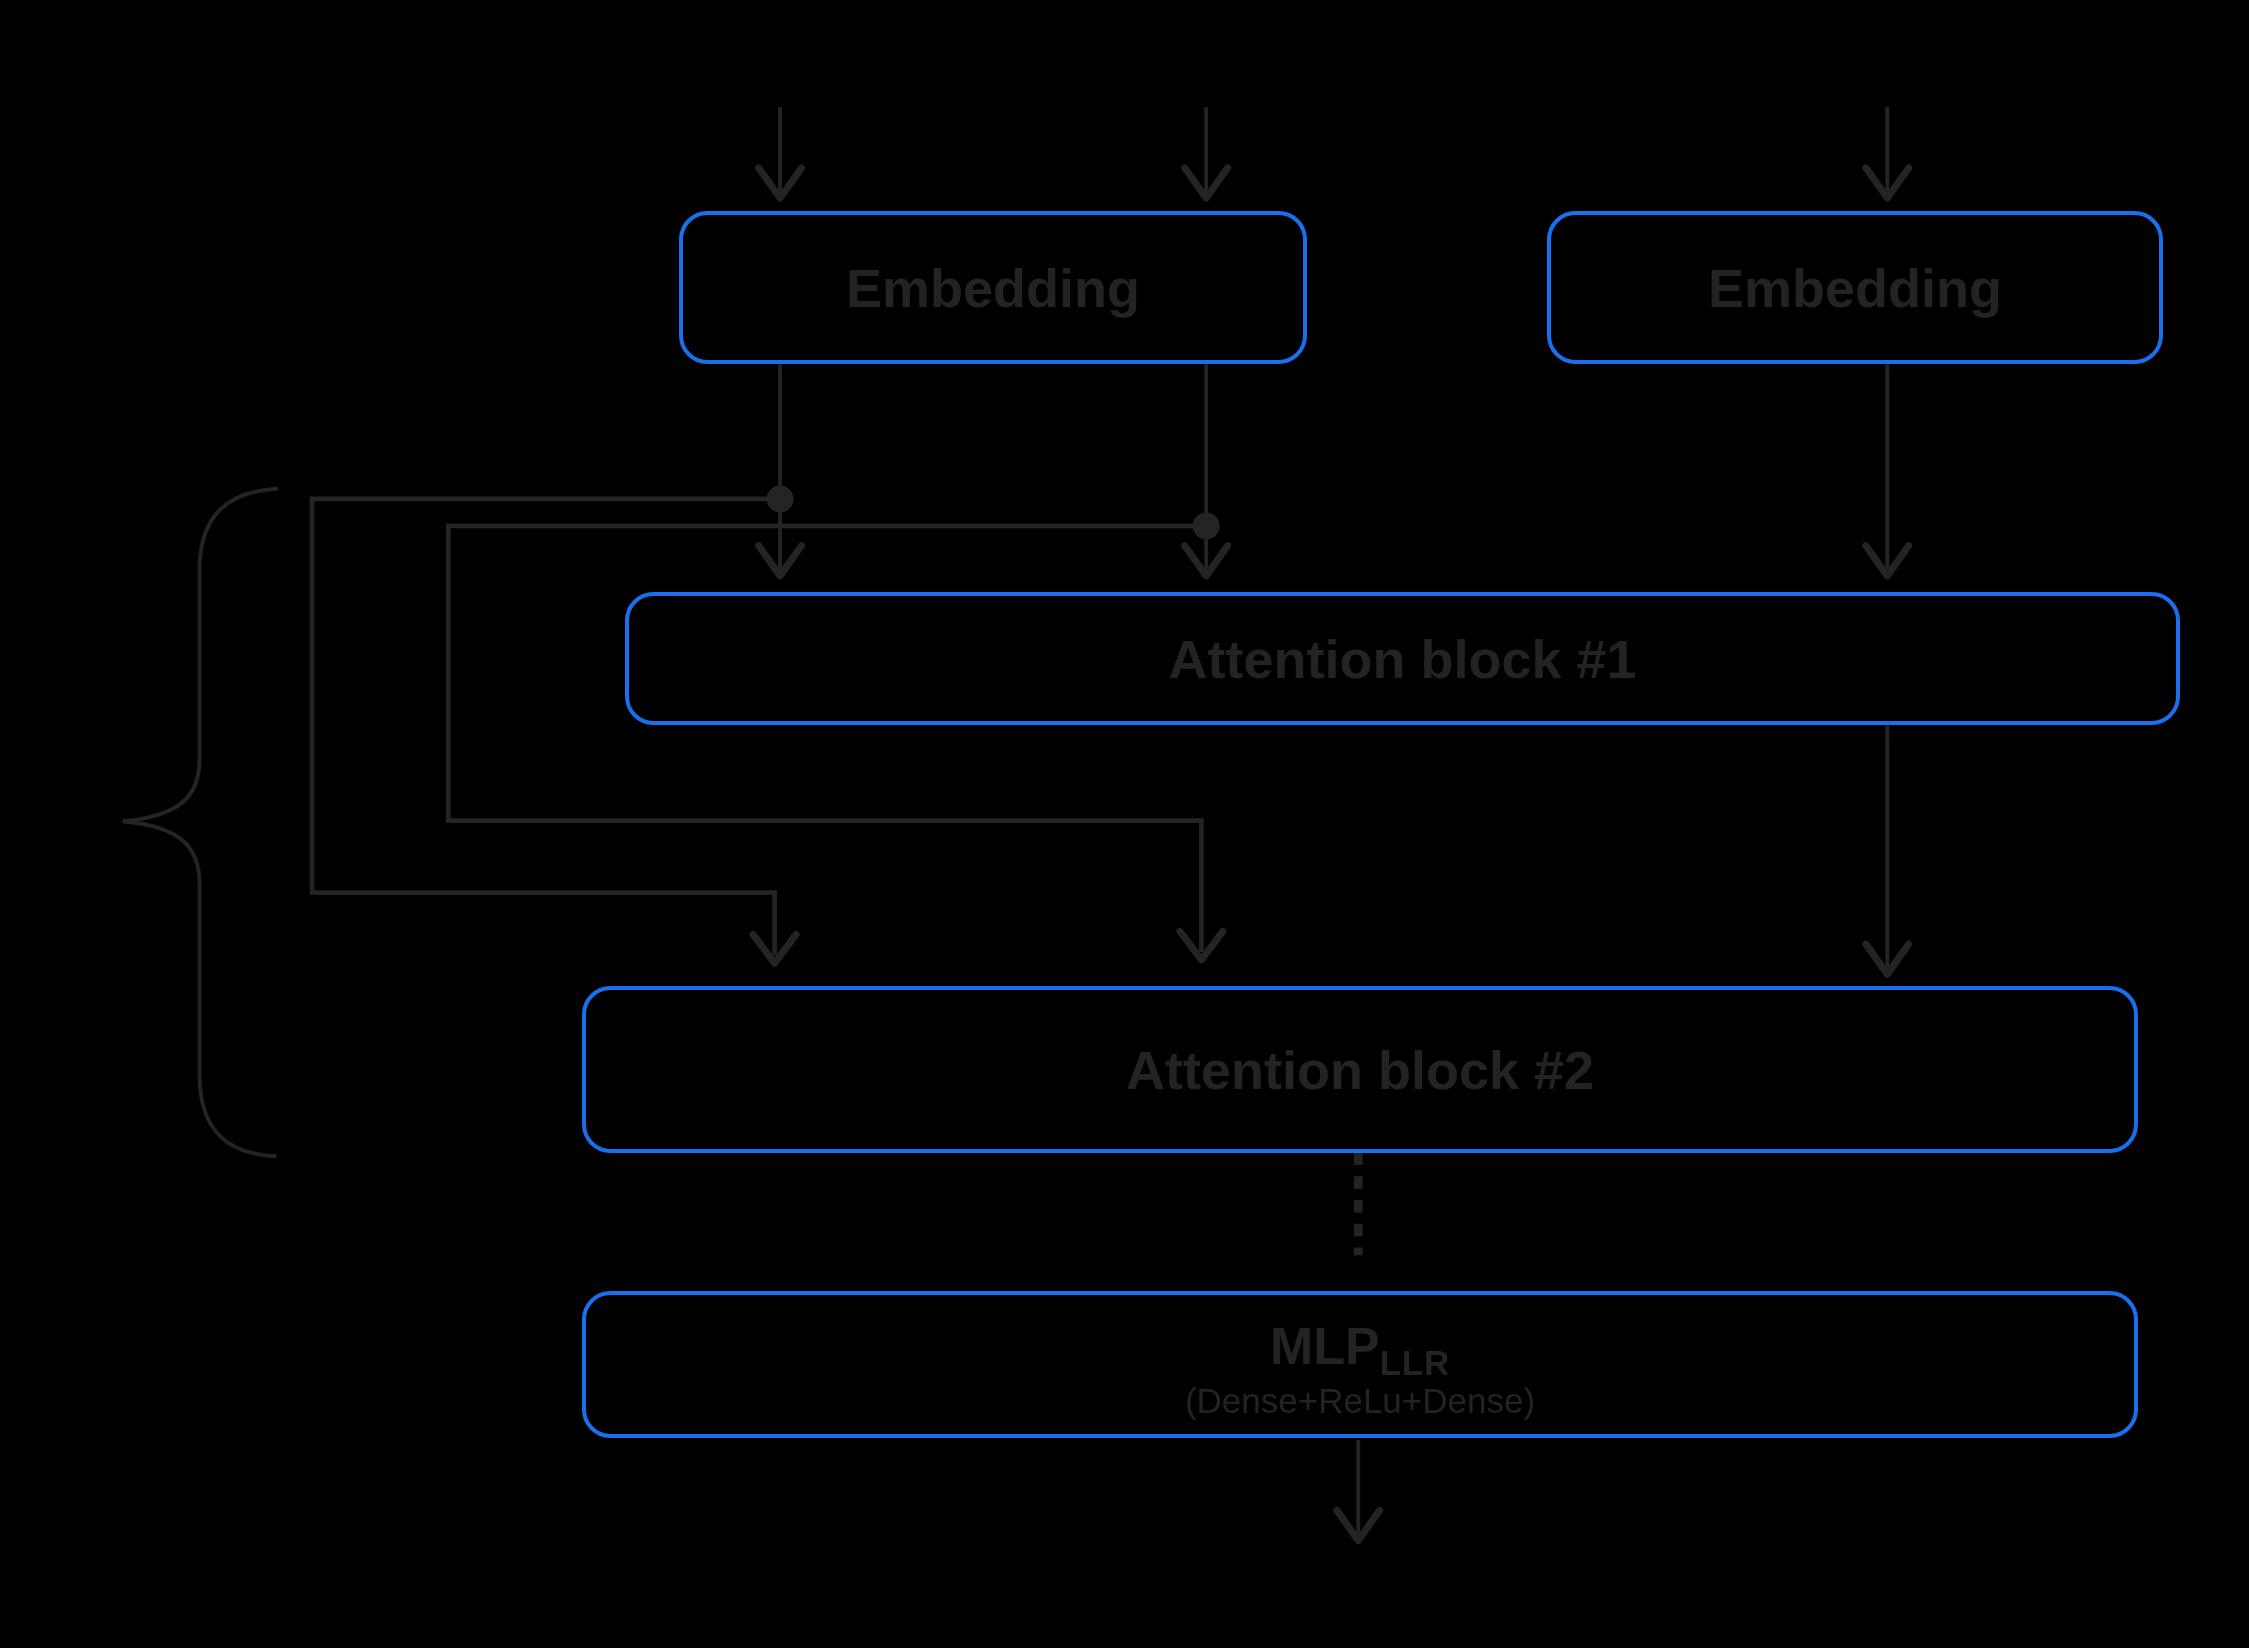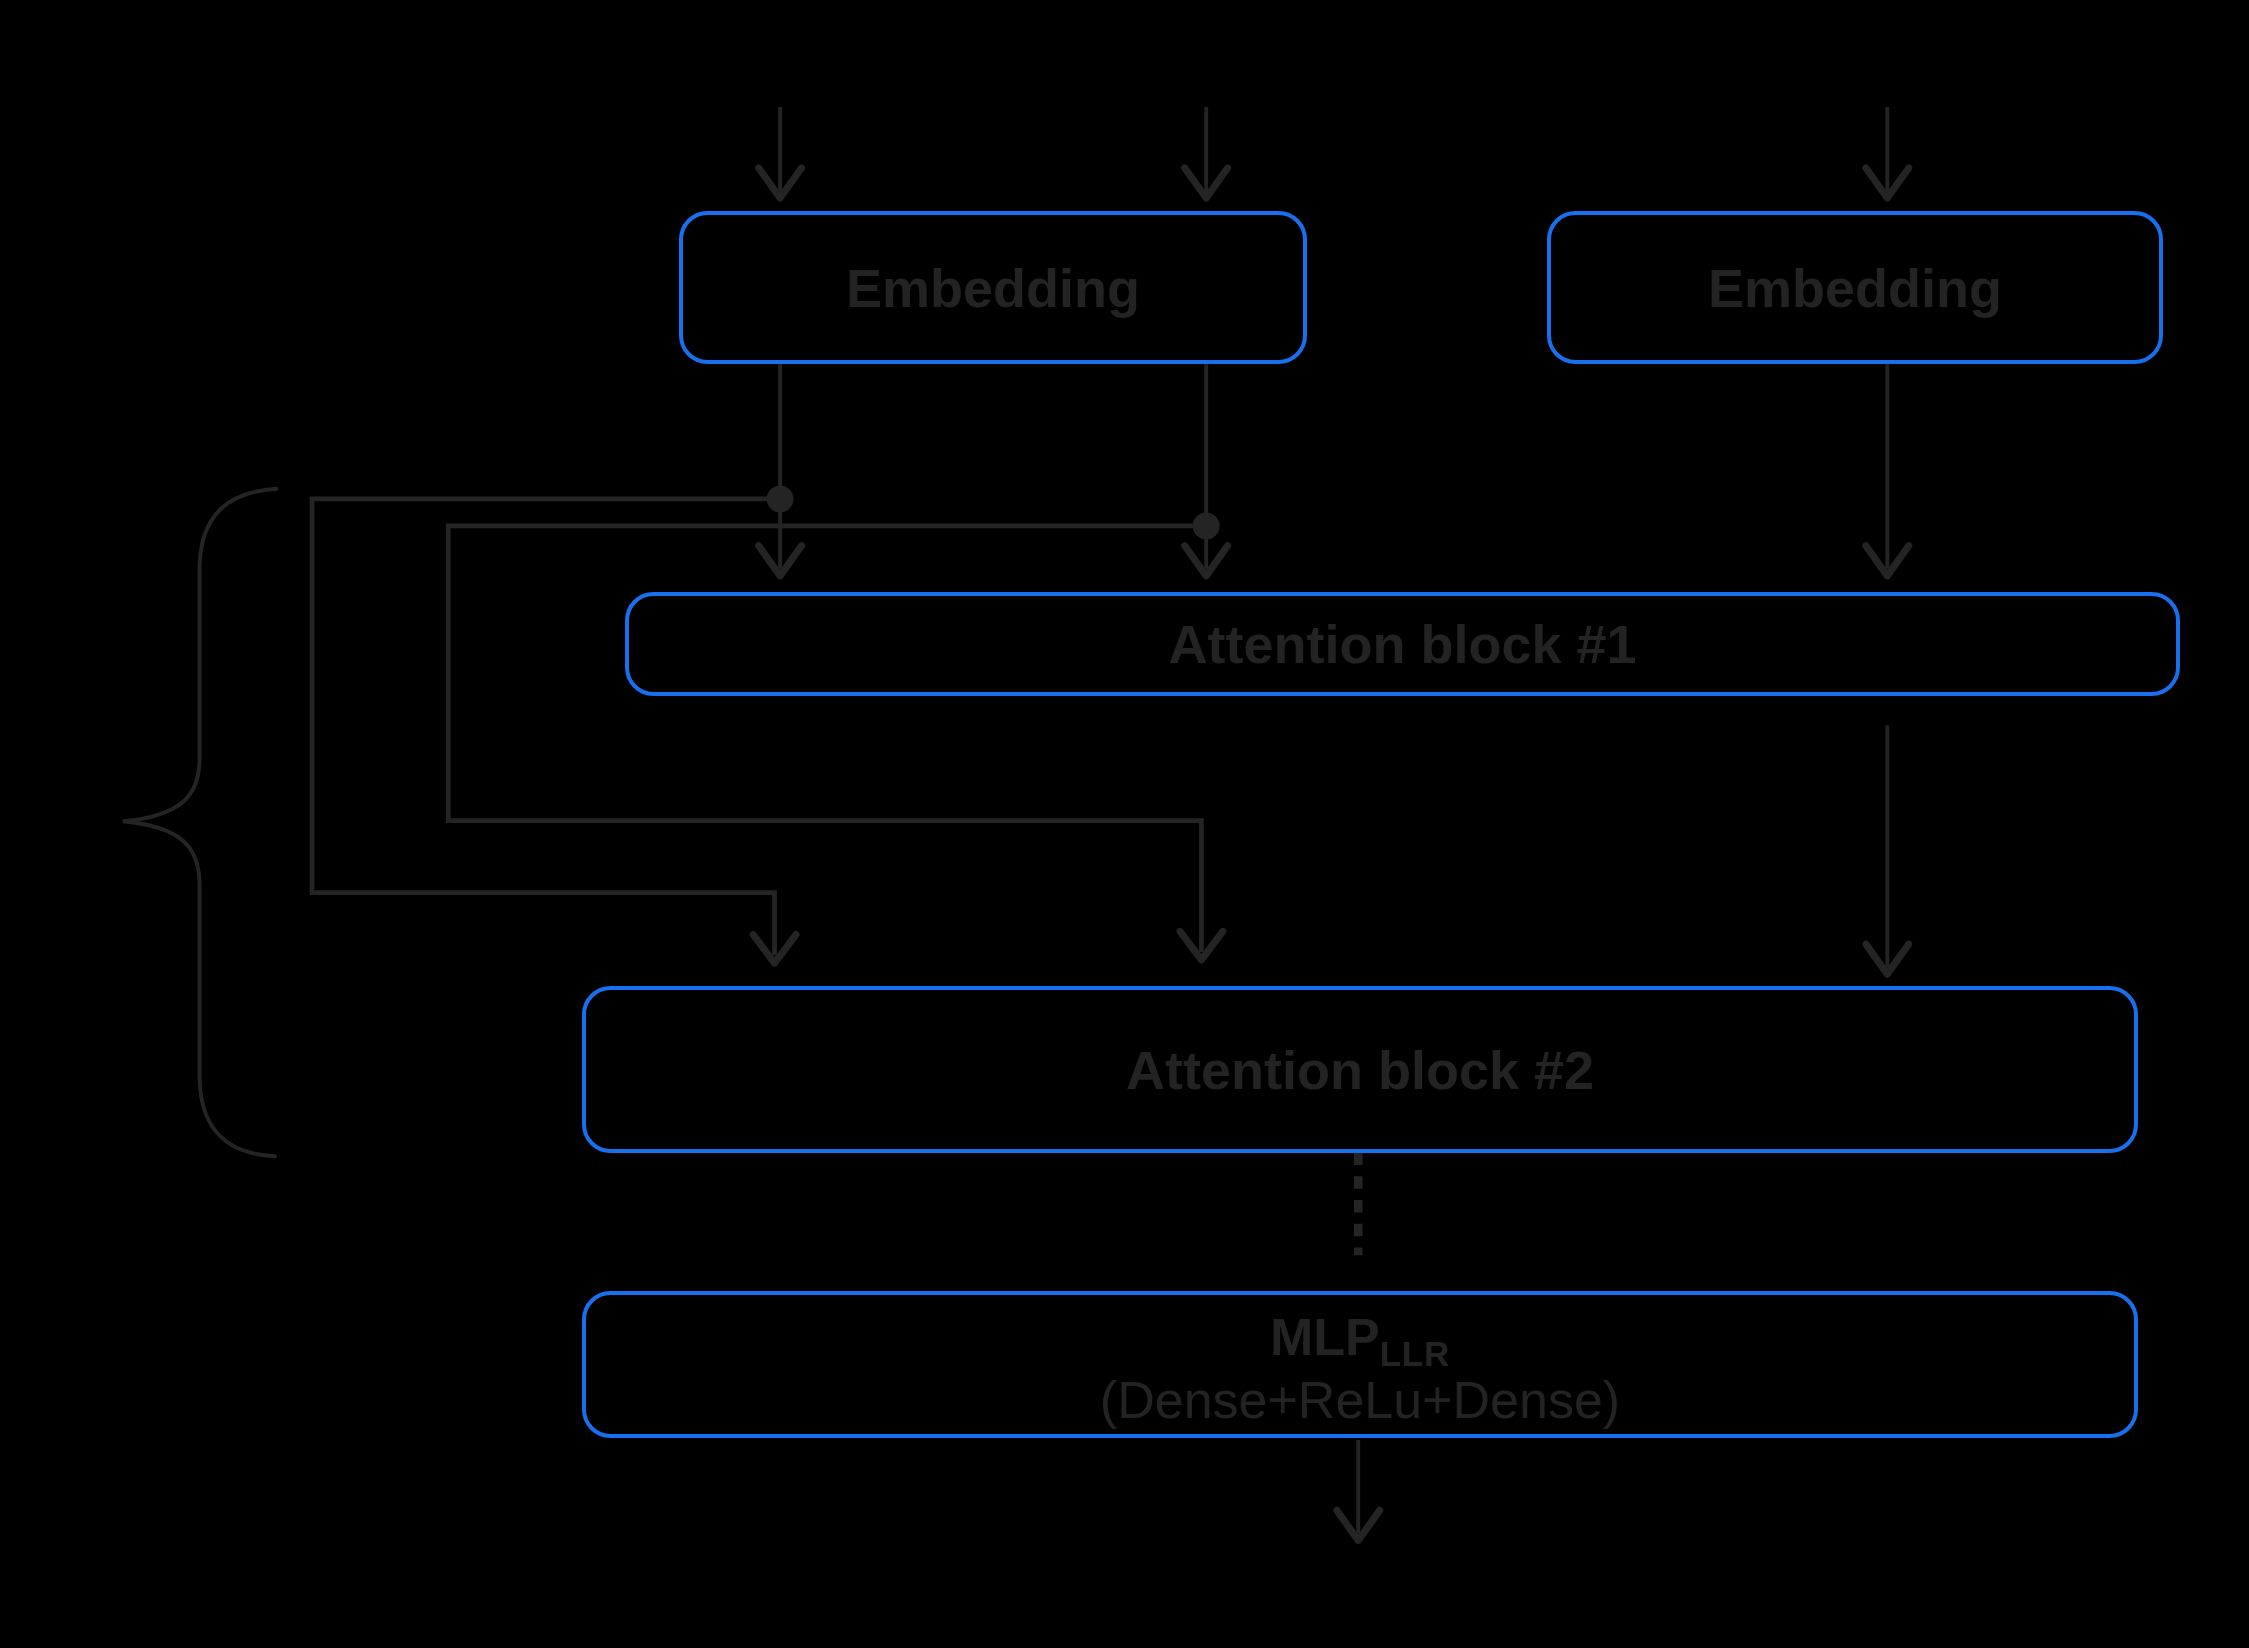--- a/index.html
+++ b/index.html
@@ -30,26 +30,26 @@
     background:transparent;
     display:flex;flex-direction:column;
     align-items:center;justify-content:center;
     color:var(--text);
     font-weight:bold;font-size:54px;
     box-sizing:border-box;
     text-align:center;
   }
   .node--embed-left {left:679px; top:211px; width:628px; height:153px;}
   .node--embed-right{left:1547px;top:211px; width:616px; height:153px;}
-  .node--attn1      {left:625px; top:592px; width:1555px;height:104px;}
+  .node--attn1      {left:625px; top:592px; width:1555px;height:133px;}
   .node--attn2      {left:582px; top:986px;width:1556px;height:167px;}
   .node--mlp        {left:582px; top:1291px;width:1556px;height:147px;line-height:1.08;}
   .mlp-line1{font-weight:bold;font-size:52px;margin-top:8px;}
   .mlp-sub{font-weight:bold;font-size:35px;vertical-align:-11px;letter-spacing:0.8px;}
-  .mlp-line2{font-weight:normal;font-size:52px;}
+  .mlp-line2{font-weight:normal;font-size:35px;}
 </style>
 </head>
 <body>
 
 <div class="canvas">
 
   <svg class="edges" viewBox="0 0 2841 2082" xmlns="http://www.w3.org/2000/svg">
 
     <g>
       <path class="edge" d="M985 135 V 243"></path>

